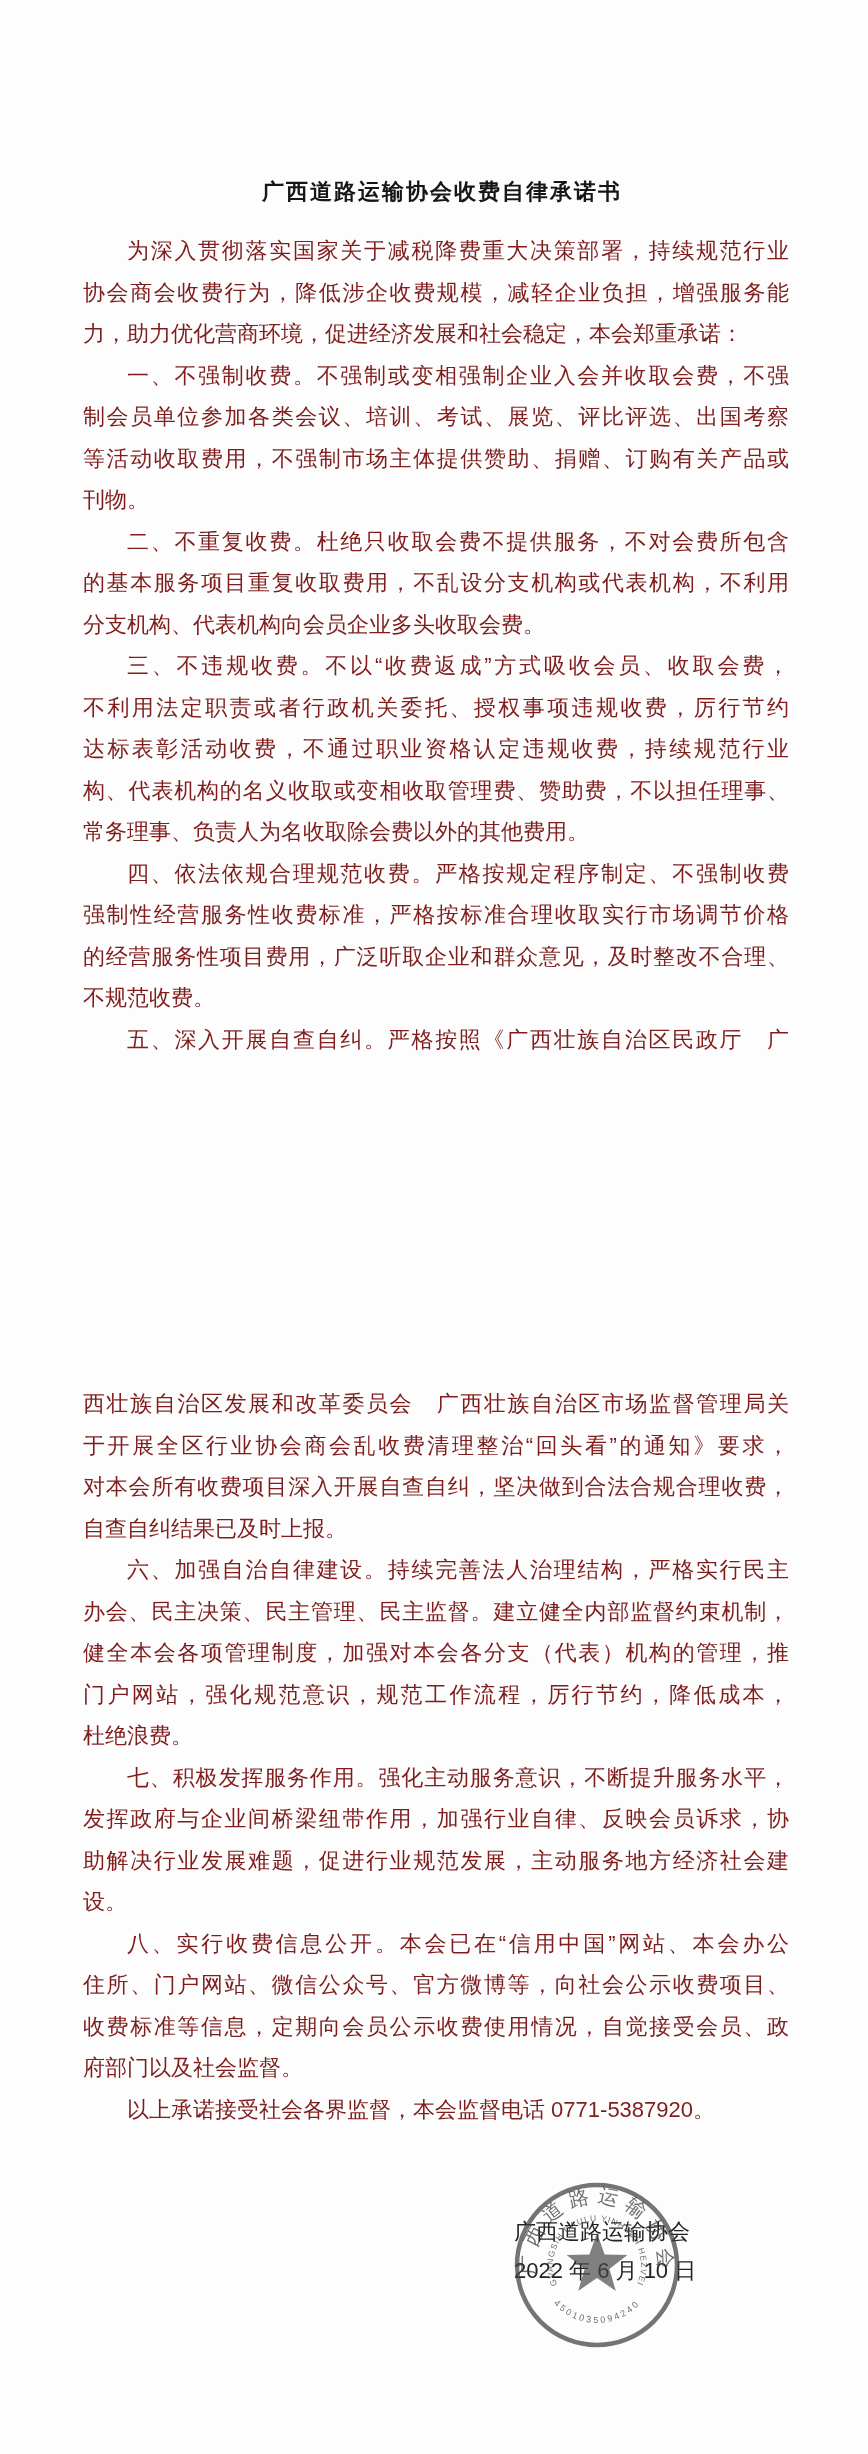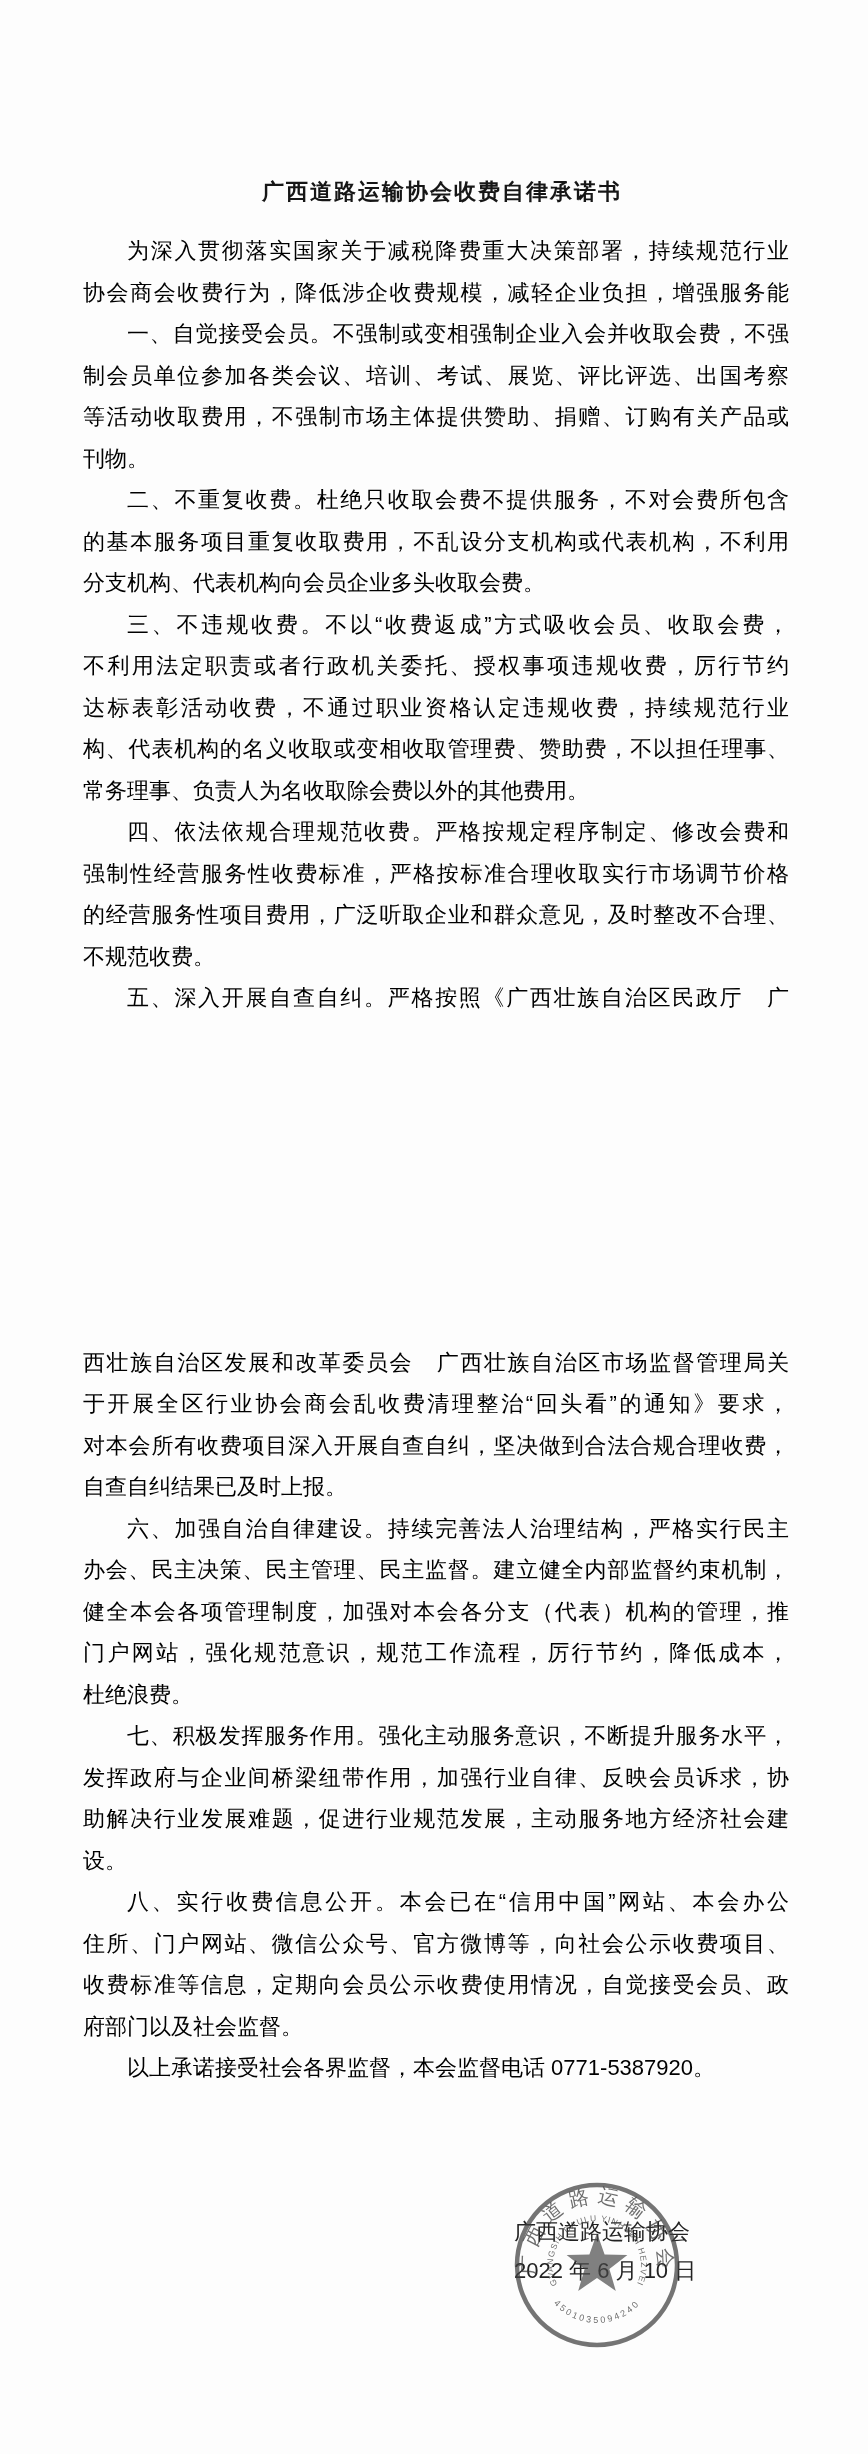--- a/index.html
+++ b/index.html
@@ -29,21 +29,21 @@
     top: 230px;
     left: 83px;
     width: 706px;
   }
   .line {
     line-height: 41.5px;
     height: 41.5px;
     font-size: 22px;
     text-align: justify;
     text-align-last: justify;
-    color: #000000;
+    color: #7f1d1d;
     overflow: hidden;
   }
   .line.first-indent { text-indent: 2em; }
   .line.para-last { text-align-last: left; }
   .page-gap { height: 323px; }
   .signature-block {
     position: absolute;
     left: 514px;
     top: 2212px;
     width: 230px;
@@ -70,33 +70,34 @@
 </head>
 <body>
 
 <div class="page">
 
   <div class="doc-title">广西道路运输协会收费自律承诺书</div>
 
   <div class="doc-body" id="doc-body">
       <div class="line first-indent">为深入贯彻落实国家关于减税降费重大决策部署，持续规范行业</div>
       <div class="line">协会商会收费行为，降低涉企收费规模，减轻企业负担，增强服务能</div>
-      <div class="line first-indent">一、自觉接受会员。不强制或变相强制企业入会并收取会费，不强</div>
+      <div class="line para-last">力，助力优化营商环境，促进经济发展和社会稳定，本会郑重承诺：</div>
+      <div class="line first-indent">一、不强制收费。不强制或变相强制企业入会并收取会费，不强</div>
       <div class="line">制会员单位参加各类会议、培训、考试、展览、评比评选、出国考察</div>
       <div class="line">等活动收取费用，不强制市场主体提供赞助、捐赠、订购有关产品或</div>
       <div class="line para-last">刊物。</div>
       <div class="line first-indent">二、不重复收费。杜绝只收取会费不提供服务，不对会费所包含</div>
       <div class="line">的基本服务项目重复收取费用，不乱设分支机构或代表机构，不利用</div>
       <div class="line para-last">分支机构、代表机构向会员企业多头收取会费。</div>
       <div class="line first-indent">三、不违规收费。不以“收费返成”方式吸收会员、收取会费，</div>
       <div class="line">不利用法定职责或者行政机关委托、授权事项违规收费，厉行节约</div>
       <div class="line">达标表彰活动收费，不通过职业资格认定违规收费，持续规范行业</div>
       <div class="line">构、代表机构的名义收取或变相收取管理费、赞助费，不以担任理事、</div>
       <div class="line para-last">常务理事、负责人为名收取除会费以外的其他费用。</div>
-      <div class="line first-indent">四、依法依规合理规范收费。严格按规定程序制定、修改会费和</div>
+      <div class="line first-indent">四、依法依规合理规范收费。严格按规定程序制定、不强制收费</div>
       <div class="line">强制性经营服务性收费标准，严格按标准合理收取实行市场调节价格</div>
       <div class="line">的经营服务性项目费用，广泛听取企业和群众意见，及时整改不合理、</div>
       <div class="line para-last">不规范收费。</div>
       <div class="line first-indent">五、深入开展自查自纠。严格按照《广西壮族自治区民政厅　广</div>
       <div class="page-gap"></div>
       <div class="line">西壮族自治区发展和改革委员会　广西壮族自治区市场监督管理局关</div>
       <div class="line">于开展全区行业协会商会乱收费清理整治“回头看”的通知》要求，</div>
       <div class="line">对本会所有收费项目深入开展自查自纠，坚决做到合法合规合理收费，</div>
       <div class="line para-last">自查自纠结果已及时上报。</div>
       <div class="line first-indent">六、加强自治自律建设。持续完善法人治理结构，严格实行民主</div>

